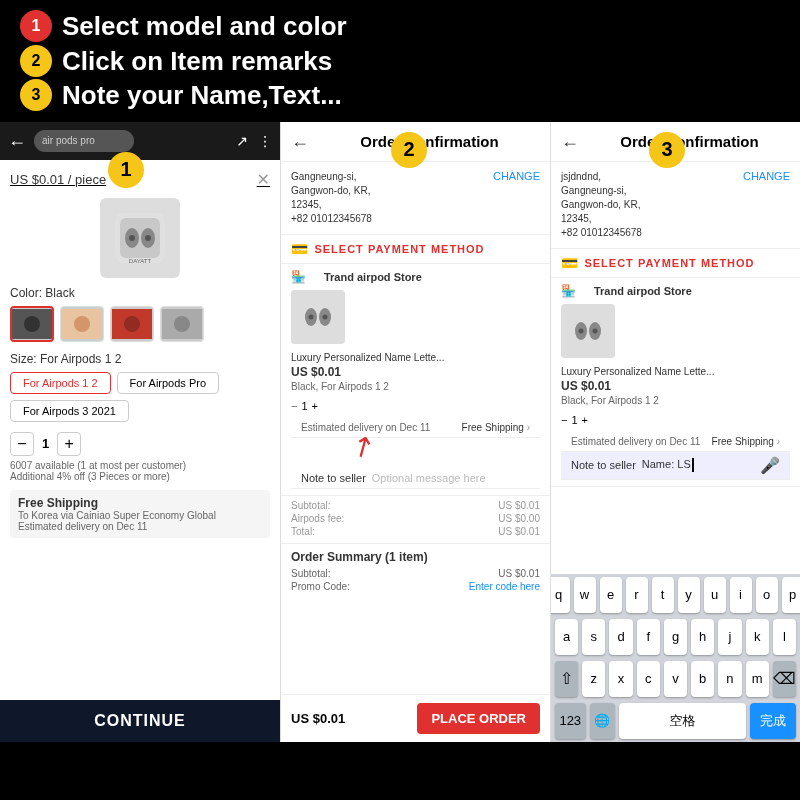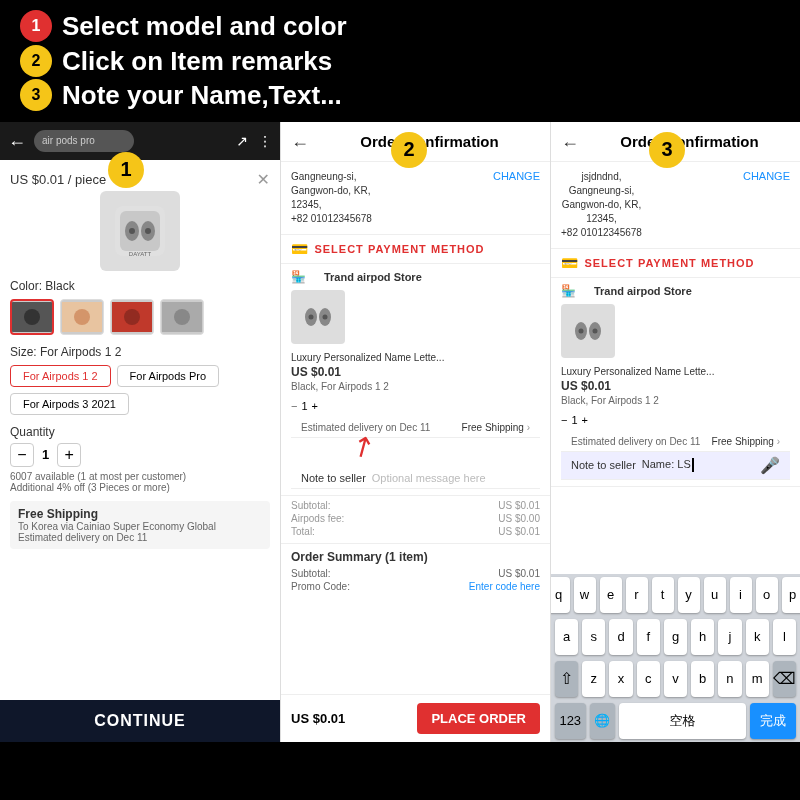--- a/index.html
+++ b/index.html
@@ -84,21 +84,22 @@
 
     .product-popup {
       background: #fff;
       position: relative;
       padding: 10px;
     }
     .popup-header {
       display: flex;
       justify-content: space-between;
       align-items: center;
-      margin-bottom: 2px;
+      margin-bottom: 9px;
+      text-decoration: underline;
     }
     .popup-price { font-size: 13px; color: #333; }
     .popup-close { font-size: 16px; color: #999; cursor: pointer; }
 
     .product-image-area {
       display: flex;
       justify-content: center;
       margin-bottom: 8px;
     }
     .product-main-img {
@@ -476,21 +477,20 @@
         </div>
       </div>
 
       <div class="size-label">Size: For Airpods 1 2</div>
       <div class="size-options">
         <button class="size-btn active">For Airpods 1 2</button>
         <button class="size-btn">For Airpods Pro</button>
         <button class="size-btn">For Airpods 3 2021</button>
       </div>
 
-      <div class="qty-label">Quantity</div>
       <div class="qty-row">
         <button class="qty-btn">−</button>
         <span class="qty-val">1</span>
         <button class="qty-btn">+</button>
       </div>
       <div class="avail-text">6007 available (1 at most per customer)</div>
       <div class="avail-text" style="margin-bottom:8px;">Additional 4% off (3 Pieces or more)</div>
 
       <div class="free-shipping-box">
         <div class="free-ship-title">Free Shipping</div>
@@ -605,21 +605,21 @@
   <div id="panel3">
 
     <div class="step-overlay" style="top: 10px; left: 98px;">3</div>
 
     <div class="order-header">
       <span class="back-btn">←</span>
       <span class="order-title">Order Confirmation</span>
     </div>
 
     <div class="address-section">
-      <div class="address-text" style="white-space:pre-line;text-align:center;">jsjdndnd,
+      <div class="address-text" style="white-space:pre-line;">jsjdndnd,
 Gangneung-si,
 Gangwon-do, KR,
 12345,
 +82 01012345678</div>
       <span class="change-link">CHANGE</span>
     </div>
 
     <div class="payment-section">
       <span class="payment-icon">💳</span>
       <span class="payment-label">SELECT PAYMENT METHOD</span>

